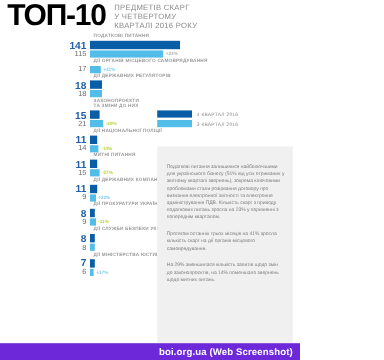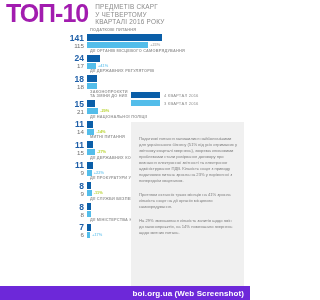--- a/index.html
+++ b/index.html
@@ -20,21 +20,21 @@
   .header{
     display:flex;align-items:flex-start;
     padding:1px 4px 0 6px;
     height:28px;
     box-sizing:border-box;
   }
   .top10{
     font-size:25px;
     font-weight:bold;
     letter-spacing:-1px;
-    color:#a21caf;
+    color:#000000;
     line-height:25px;
     white-space:nowrap;
     font-family:"Liberation Sans","DejaVu Sans",sans-serif;
   }
   .subtitle{
     margin-left:7px;
     margin-top:2px;
     font-size:6.4px;
     line-height:7.6px;
     letter-spacing:0.25px;
@@ -46,21 +46,21 @@
   
   .body{
     position:absolute;
     top:28px;left:0;
     width:250px;height:258px;
   }
 
   
   .chart{
     position:absolute;
-    left:16px;top:0;
+    left:4px;top:0;
     width:124px;
     padding-left:47px;
   }
   .row{
     position:relative;
     margin-bottom:0px;
   }
   .cat{
     font-size:3.9px;
     line-height:4.6px;
@@ -199,24 +199,20 @@
           <div class="barline second">
             <span class="val sm">115</span>
             <span class="bar light" style="width: 61.1702px;"></span>
             <span class="pct grey">+23%</span>
           </div>
         </div>
         <div class="row">
           <div class="cat">
             <div>ДІЇ ОРГАНІВ МІСЦЕВОГО САМОВРЯДУВАННЯ</div>
           </div>
-          <div class="barline">
-            <span class="val">24</span>
-            <span class="bar" style="width: 12.766px;"></span>
-          </div>
           <div class="barline second">
             <span class="val sm">17</span>
             <span class="bar light" style="width: 9.04255px;"></span>
             <span class="pct cyan">+41%</span>
           </div>
         </div>
         <div class="row">
           <div class="cat">
             <div>ДІЇ ДЕРЖАВНИХ РЕГУЛЯТОРІВ</div>
           </div>

